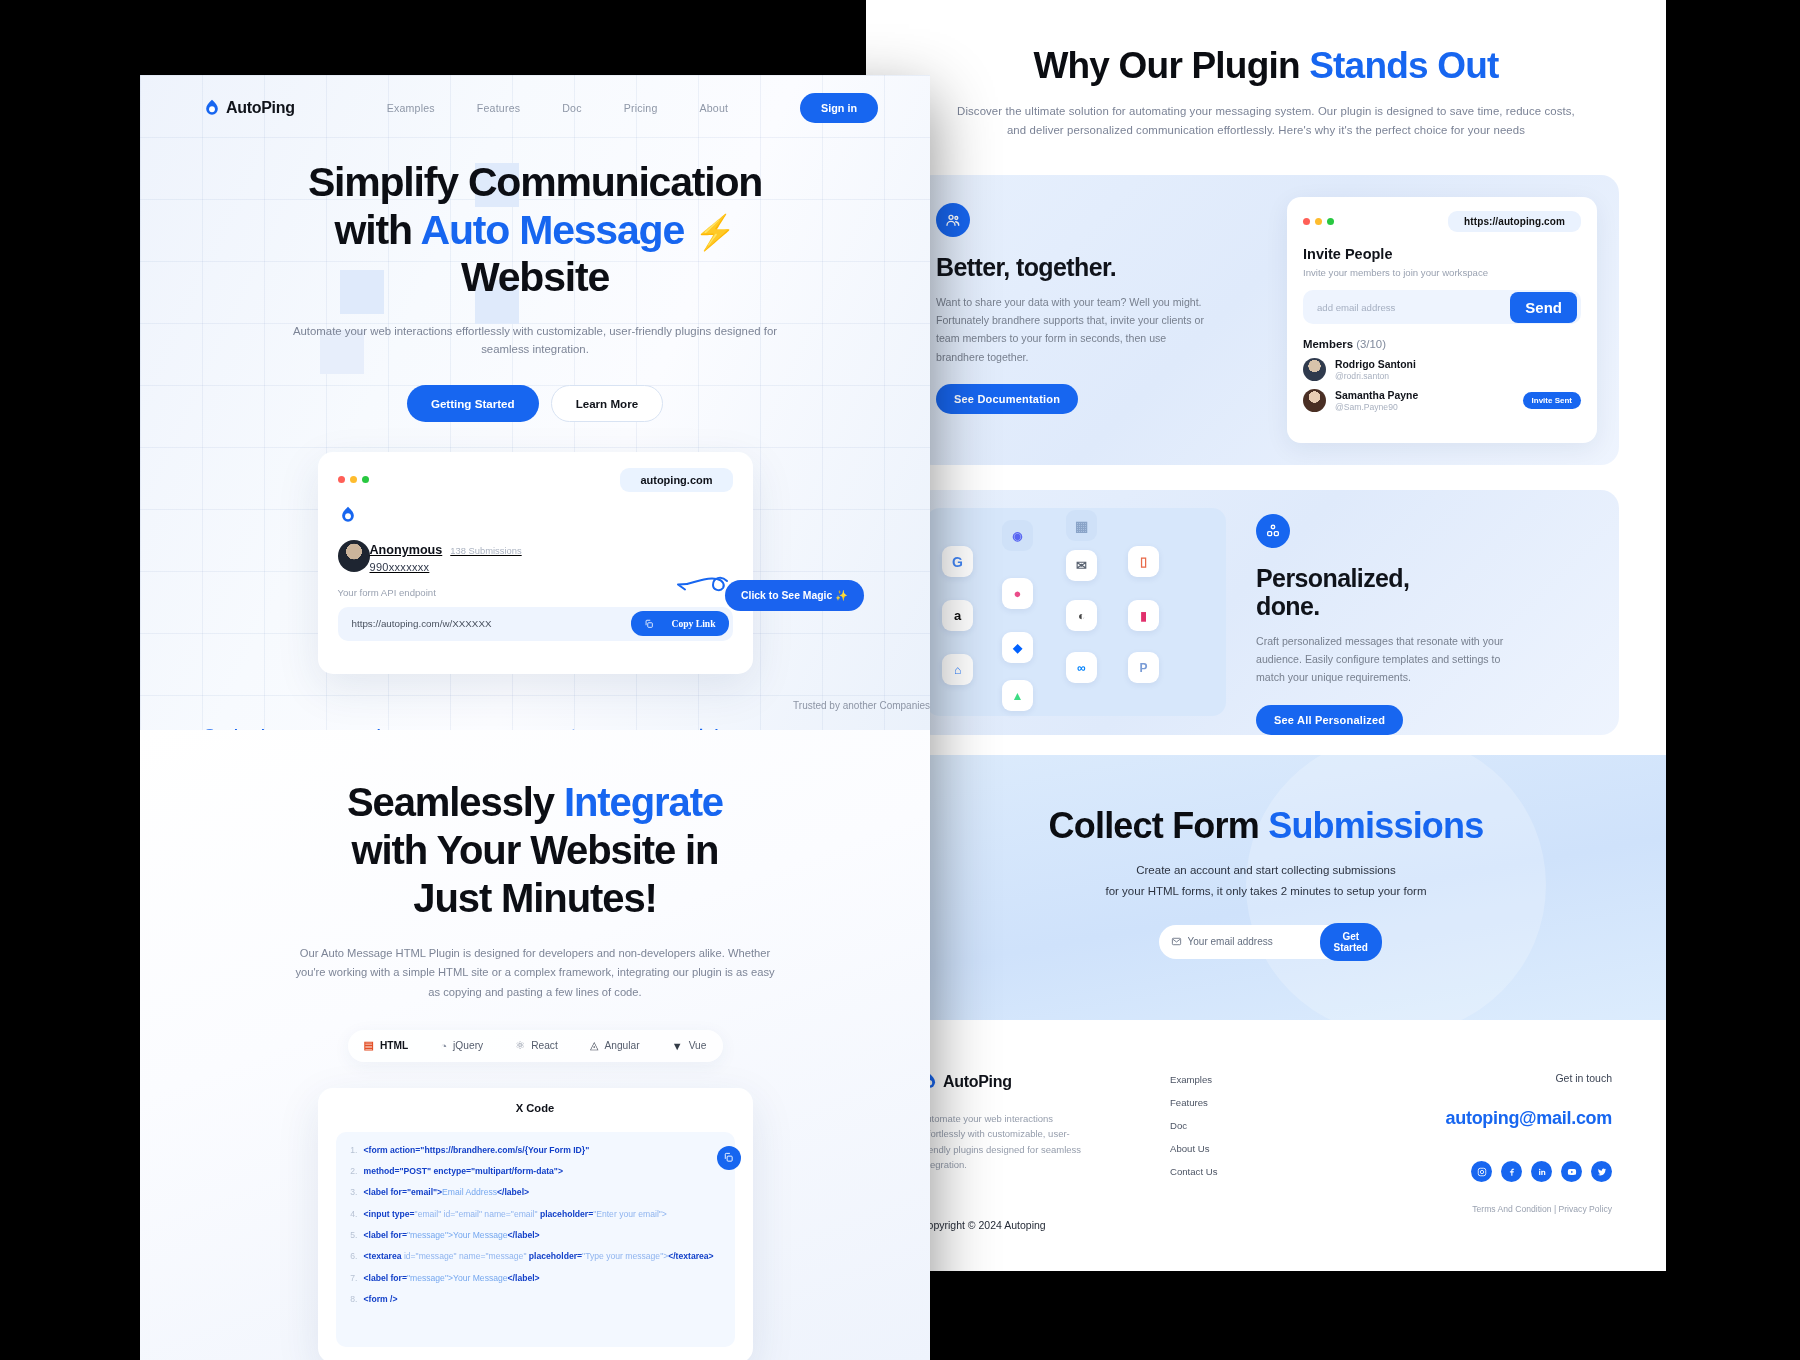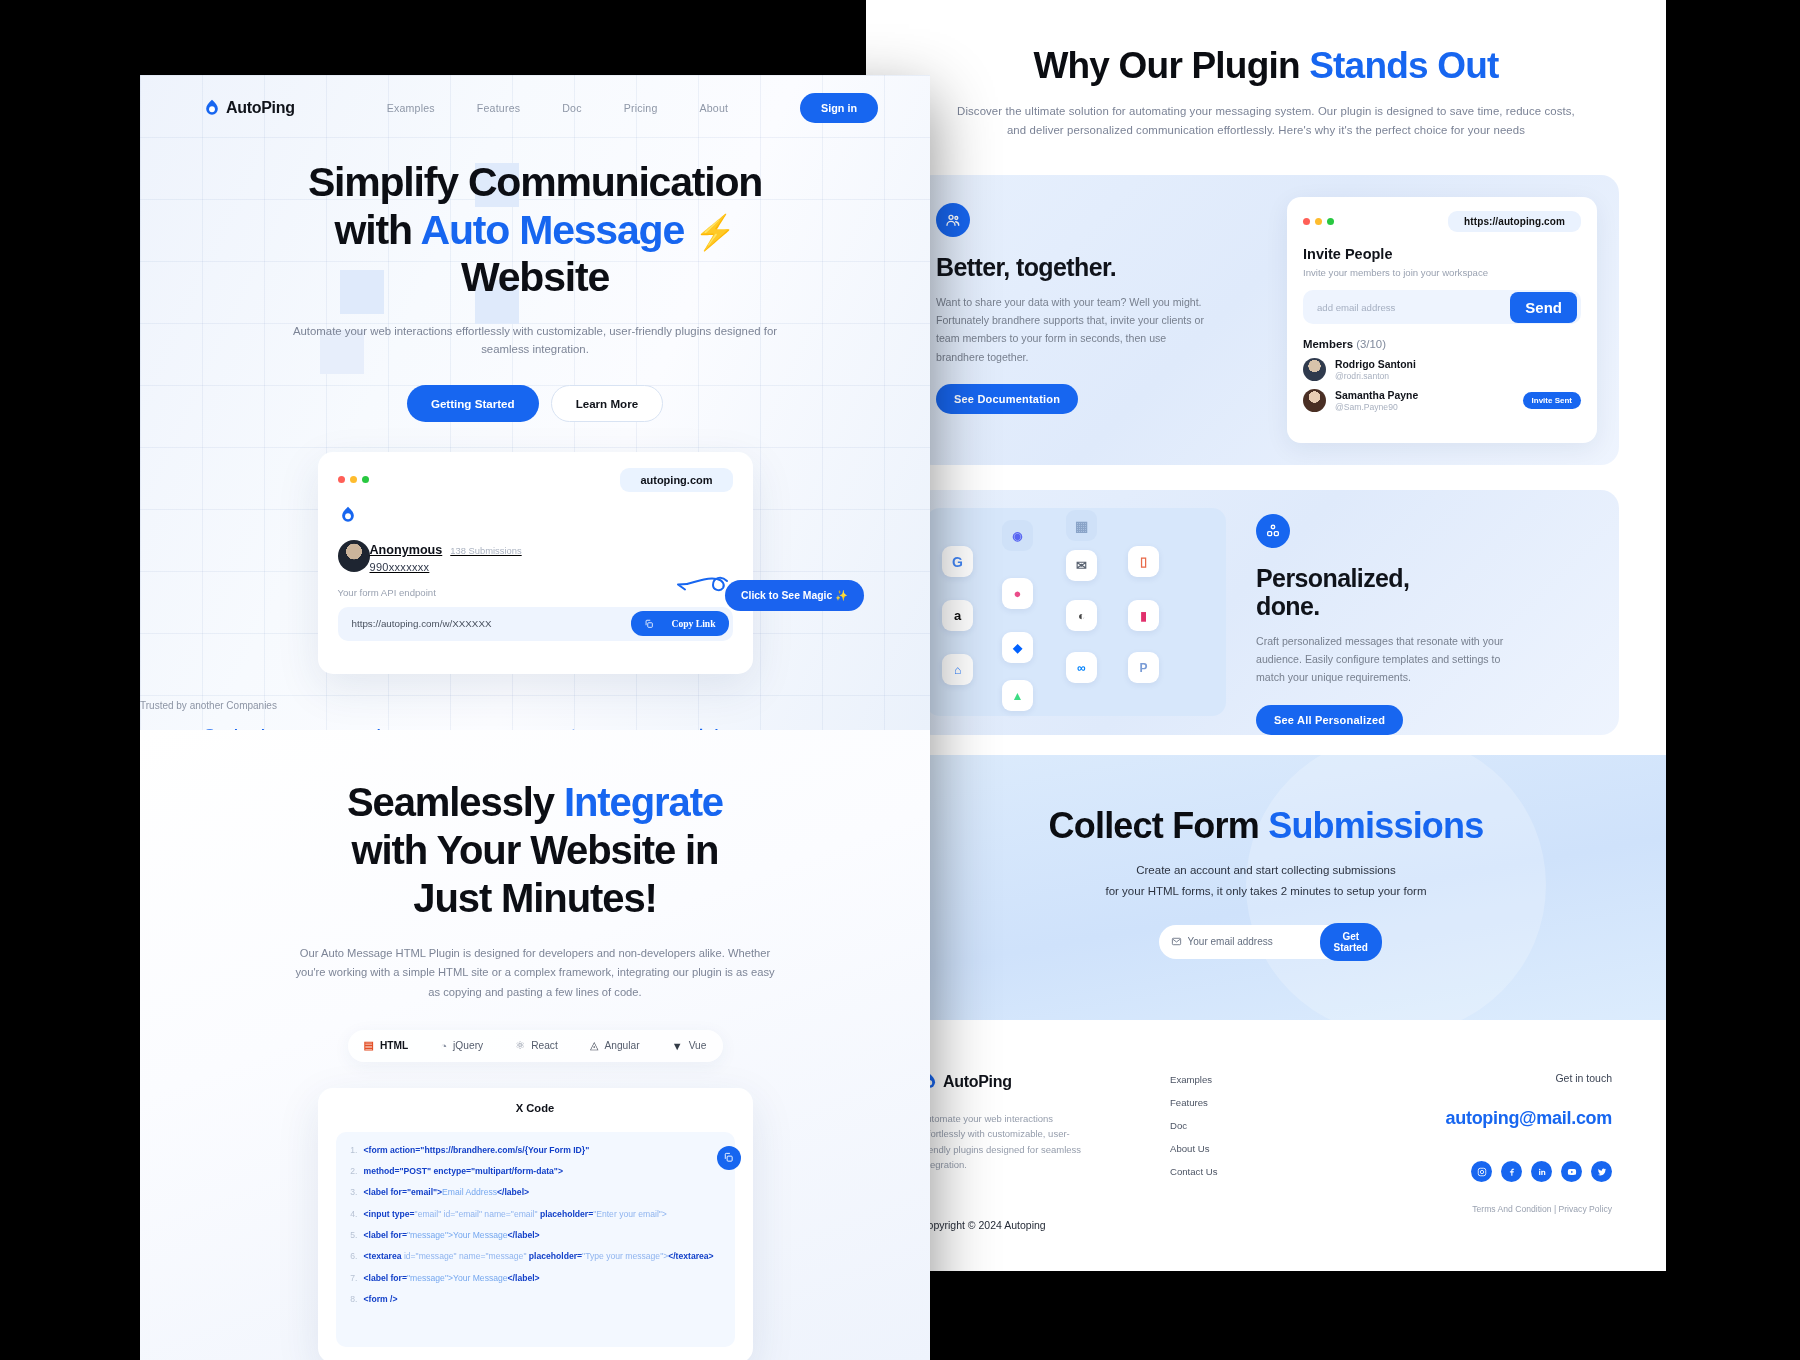--- a/index.html
+++ b/index.html
@@ -234,21 +234,21 @@
     font-weight: 600; padding: 7px 13px; cursor: pointer; display: flex; align-items: center;
     gap: 18px; font-family: Liberation Serif, serif;
   }
   .magic {
     position: absolute; left: 585px; top: 505px; background: #1a63ef; color: #fff;
     font-size: 10.4px; font-weight: 700; padding: 9px 16px; border-radius: 16px;
     border: none; cursor: pointer; font-family: inherit; z-index: 5;
   }
   .arrow { position: absolute; left: 530px; top: 498px; z-index: 5; }
 
-  .trusted { position: relative; margin-top: 26px; text-align: left; font-size: 10px; color: #8d95a5; }
+  .trusted { position: relative; margin-top: 26px; text-align: right; font-size: 10px; color: #8d95a5; }
   .logos {
     position: relative; margin-top: 16px; display: flex; align-items: center;
     justify-content: space-between; padding: 0 62px;
   }
   .logo { display: flex; align-items: center; gap: 6px; color: #1766f0; font-size: 14px; font-weight: 700; }
   .logo.italic { font-style: italic; font-size: 15px; }
 
   
   .integrate {
     position: relative; width: 100%; height: 630px; text-align: center; padding-top: 48px;

